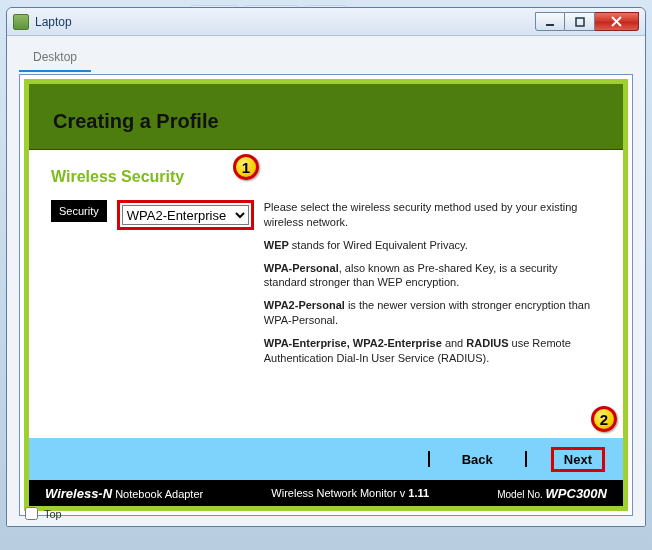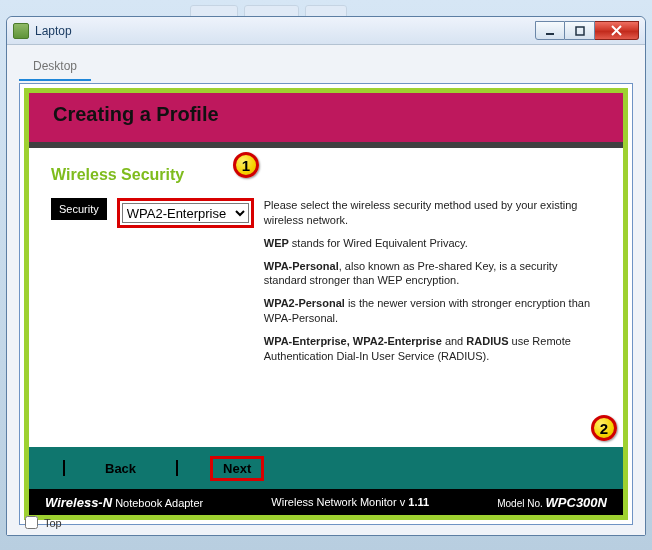--- a/index.html
+++ b/index.html
@@ -8,21 +8,21 @@
     background: linear-gradient(#d6e6f5, #b8cee0);
     width: 652px;
     height: 550px;
     overflow: hidden;
     position: relative;
     font-size: 12px;
   }
   
   .window {
     position: absolute;
-    left: 6px; top: 16px;
+    left: 6px; top: 7px;
     width: 640px; height: 520px;
     background: #f3f6fa;
     border: 1px solid #5c7ea3;
     border-radius: 6px 6px 2px 2px;
     box-shadow: 0 0 0 1px rgba(255,255,255,.5) inset;
   }
   .titlebar {
     height: 28px;
     background: linear-gradient(#eef3fb, #d7e3f2);
     border-bottom: 1px solid #b3c2d2;
@@ -72,23 +72,23 @@
     position:relative;
   }
   .panel {
     border:5px solid #9ed130;
     height:100%;
     background:#fff;
     display:flex; flex-direction:column;
     position:relative;
   }
   .panel-header {
-    background:#be185d;
-    border-bottom:6px solid #404040;
-    padding:10px 24px 16px;
+    background:#4d7c0f;
+    border-bottom:1px solid #404040;
+    padding:26px 24px 16px;
   }
   .panel-header h1 { font-family:Arial,Helvetica,sans-serif; font-weight:900; font-size:20px; color:#111;}
   .panel-body {
     flex:1; background:#fff;
     padding:18px 22px 4px 22px;
     position:relative;
   }
   .section-title { color:#7fbc1d; font-family:Arial,Helvetica,sans-serif; font-weight:900; font-size:16px; margin-bottom:14px;}
   .form-row { display:flex; align-items:flex-start; gap:10px;}
   .sec-label {
@@ -115,24 +115,24 @@
     border-radius:50%;
     background:radial-gradient(circle at 35% 30%, #fff06a, #f5d100 60%, #e4b800);
     font-family:Arial,sans-serif;
     font-weight:900; font-size:15px;
     display:flex; align-items:center; justify-content:center;
     color:#000;
     box-shadow:1px 1px 2px rgba(0,0,0,.4);
   }
   
   .action-bar {
-    background:#0f766e;
+    background:#7dd3fc;
     height:42px;
-    display:flex; align-items:center; justify-content:flex-start;
-    padding:0 18px; gap:16px;
+    display:flex; align-items:center; justify-content:flex-end;
+    padding:0 18px; gap:8px;
     font-family:Arial,Helvetica,sans-serif;
   }
   .action-sep { width:2px; height:16px; background:#000; margin:0 16px;}
   .action-btn { font-weight:900; font-size:13px; color:#000; padding:6px 8px; cursor:default;}
   .next-wrap { border:3px solid #d80000; padding:2px 2px;}
   
   .footer {
     background:#000; color:#fff; height:26px;
     display:flex; align-items:center; gap:18px;
     padding:0 16px;

